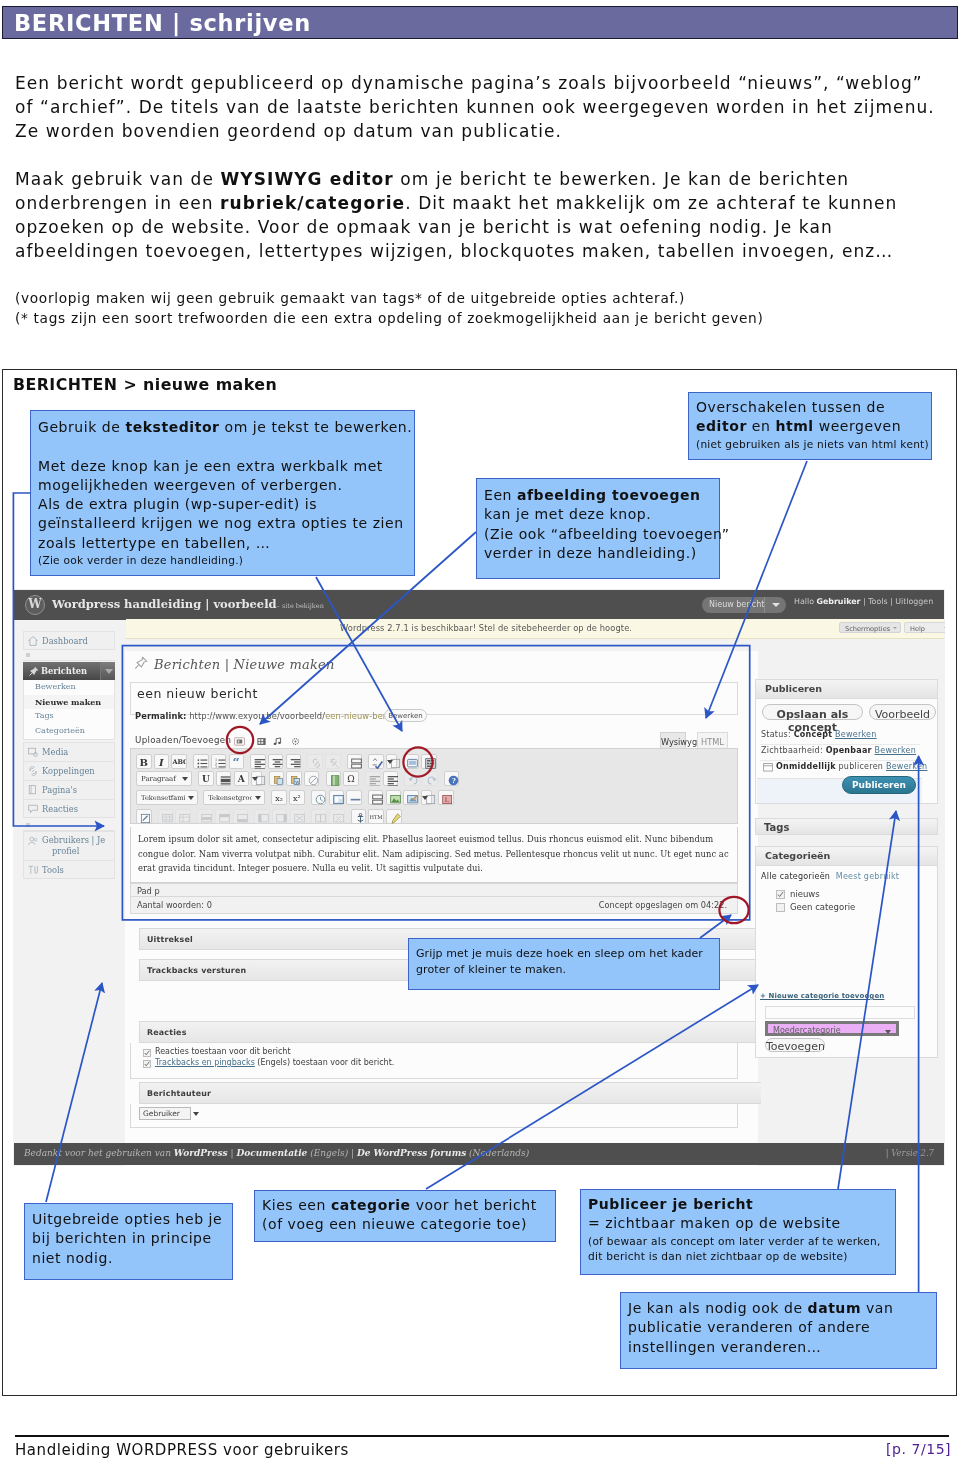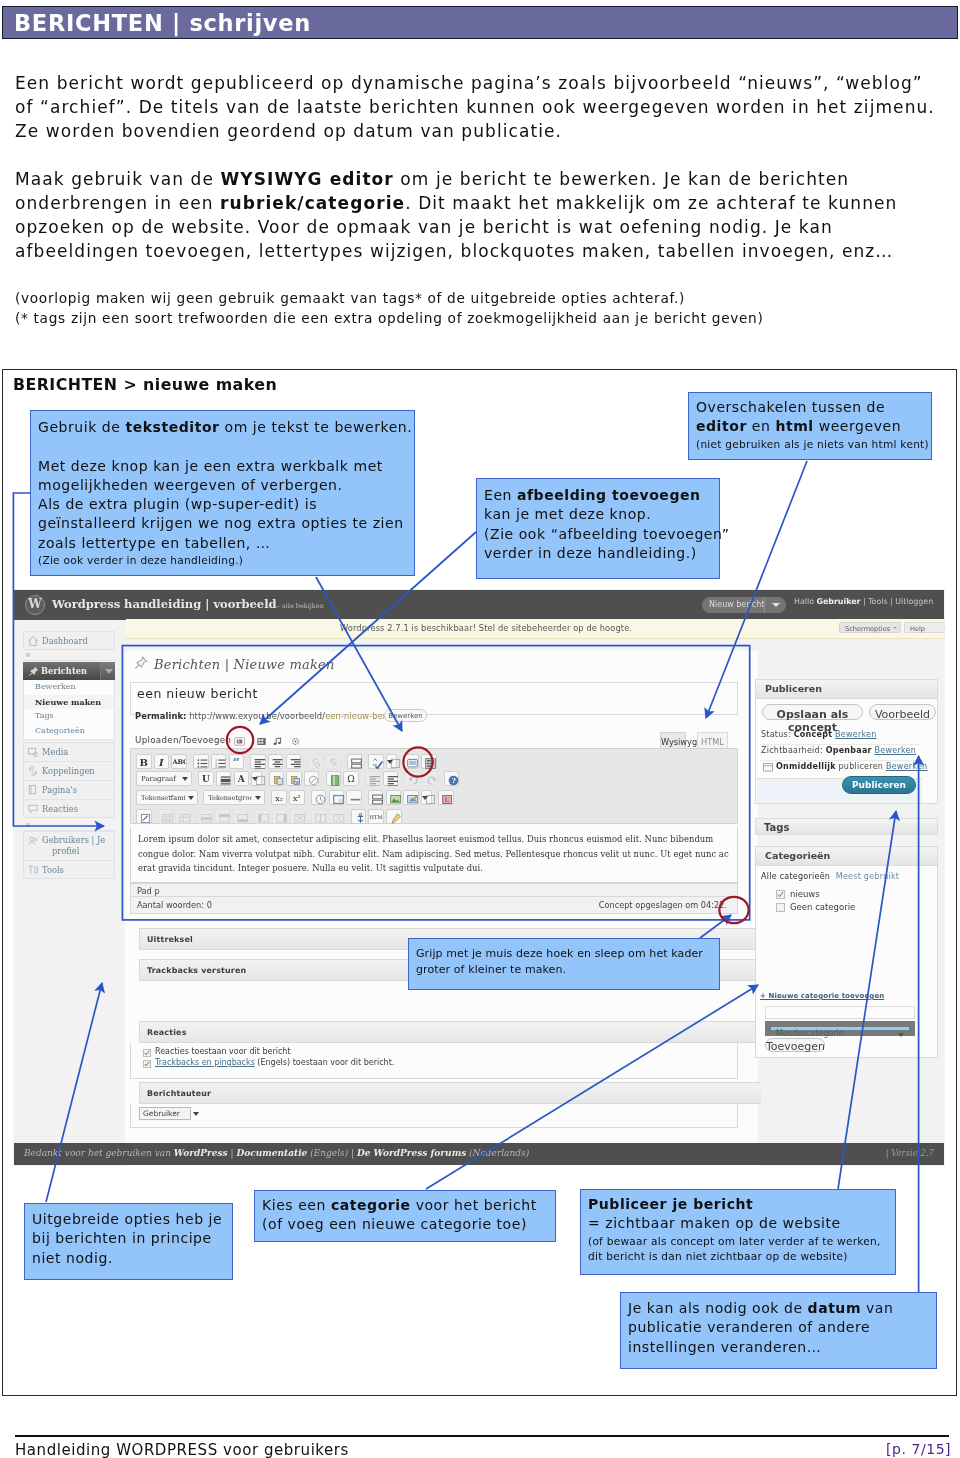--- a/index.html
+++ b/index.html
@@ -844,21 +844,21 @@
               </svg>
             </span>
           <span style="position:absolute;left:14px;top:0;font-family:'DejaVu Sans',sans-serif;font-size:8.5px;color:#333;white-space:nowrap">nieuws</span>
         </div>
         <div style="position:absolute;left:20px;top:55px;">
           <span style="position:absolute;left:0;top:1px;width:9px;height:9px;border:1px solid #bdbdbd;background:#f4f4f4;box-sizing:border-box"></span>
           <span style="position:absolute;left:14px;top:0;font-family:'DejaVu Sans',sans-serif;font-size:8.5px;color:#333;white-space:nowrap">Geen categorie</span>
         </div>
         <div class="prow" style="top:145px;left:4px;font-size:7px;letter-spacing:0.1px;color:#2d5c78;font-weight:bold;text-decoration:underline;">+ Nieuwe categorie toevoegen</div>
         <div style="position:absolute;left:9px;top:159px;width:150px;height:13px;background:#fff;border:1px solid #dedede"></div>
-        <div style="position:absolute;left:9px;top:174px;width:150px;height:15px;background:#7dd3fc;border:6px solid #737373">
+        <div style="position:absolute;left:9px;top:174px;width:134px;height:15px;background:#f0abfc;border:3px solid #737373">
           <span style="position:absolute;left:5px;top:2px;font-family:'DejaVu Sans',sans-serif;font-size:8px;color:#555">Moedercategorie</span>
           <i style="position:absolute;right:5px;top:6px;width:0;height:0;border-left:3px solid transparent;border-right:3px solid transparent;border-top:4px solid #4c4c4c"></i>
         </div>
         <div class="wpbtn" style="left:9px;top:191px;width:60px;height:14px;">
             <span style="top:1px">Toevoegen</span>
           </div>
       </div>
     </div>
 
     <div id="wp-foot">

